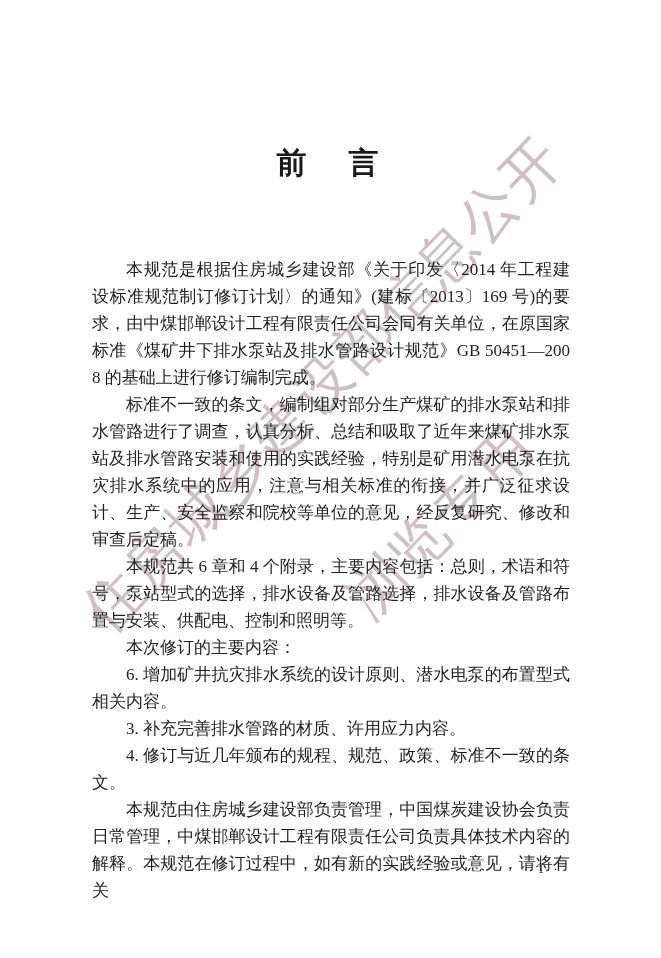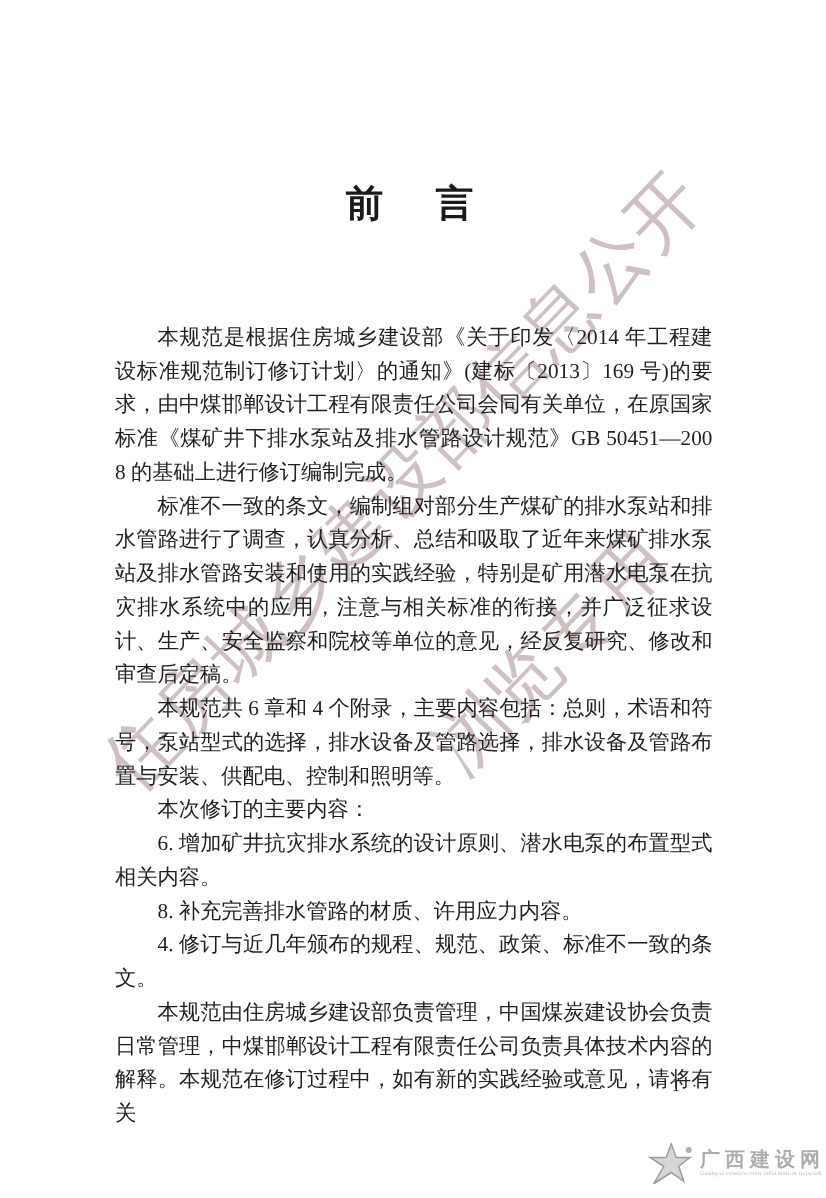--- a/index.html
+++ b/index.html
@@ -99,33 +99,21 @@
   <div class="watermark wm2">浏览专用</div>
 
   <h1 class="title">前　言</h1>
 
   <div class="content">
     <p>本规范是根据住房城乡建设部《关于印发〈2014 年工程建设标准规范制订修订计划〉的通知》(建标〔2013〕169 号)的要求，由中煤邯郸设计工程有限责任公司会同有关单位，在原国家标准《煤矿井下排水泵站及排水管路设计规范》GB 50451—2008 的基础上进行修订编制完成。</p>
     <p>标准不一致的条文，编制组对部分生产煤矿的排水泵站和排水管路进行了调查，认真分析、总结和吸取了近年来煤矿排水泵站及排水管路安装和使用的实践经验，特别是矿用潜水电泵在抗灾排水系统中的应用，注意与相关标准的衔接，并广泛征求设计、生产、安全监察和院校等单位的意见，经反复研究、修改和审查后定稿。</p>
     <p>本规范共 6 章和 4 个附录，主要内容包括：总则，术语和符号，泵站型式的选择，排水设备及管路选择，排水设备及管路布置与安装、供配电、控制和照明等。</p>
     <p>本次修订的主要内容：</p>
     <p>6. 增加矿井抗灾排水系统的设计原则、潜水电泵的布置型式相关内容。</p>
-    <p>8. 补充完善排水管路的材质、许用应力内容。</p>
+    <p>3. 补充完善排水管路的材质、许用应力内容。</p>
     <p>4. 修订与近几年颁布的规程、规范、政策、标准不一致的条文。</p>
     <p>本规范由住房城乡建设部负责管理，中国煤炭建设协会负责日常管理，中煤邯郸设计工程有限责任公司负责具体技术内容的解释。本规范在修订过程中，如有新的实践经验或意见，请将有关</p>
   </div>
 
   <div class="page-number">· 1 ·</div>
 
-  <div class="footer-logo">
-    <span class="logo-star">
-      <svg width="38" height="34" viewBox="0 0 38 34" aria-hidden="true">
-        <path d="M20 1 L24 12 L35 12 L26 19 L30 31 L20 24 L6 33 L14 19 L3 12 L16 12 Z" fill="#d6d6d6" stroke="#9c9c9c" stroke-width="1.2"></path>
-        <circle cx="34" cy="6" r="2.4" fill="#b0b0b0"></circle>
-      </svg>
-    </span>
-    <span class="logo-text-col">
-      <span class="logo-text">广西建设网</span>
-      <span class="logo-tagline">Guangxi construction information network</span>
-    </span>
-  </div>
 
 </div>
 
 </body></html>

